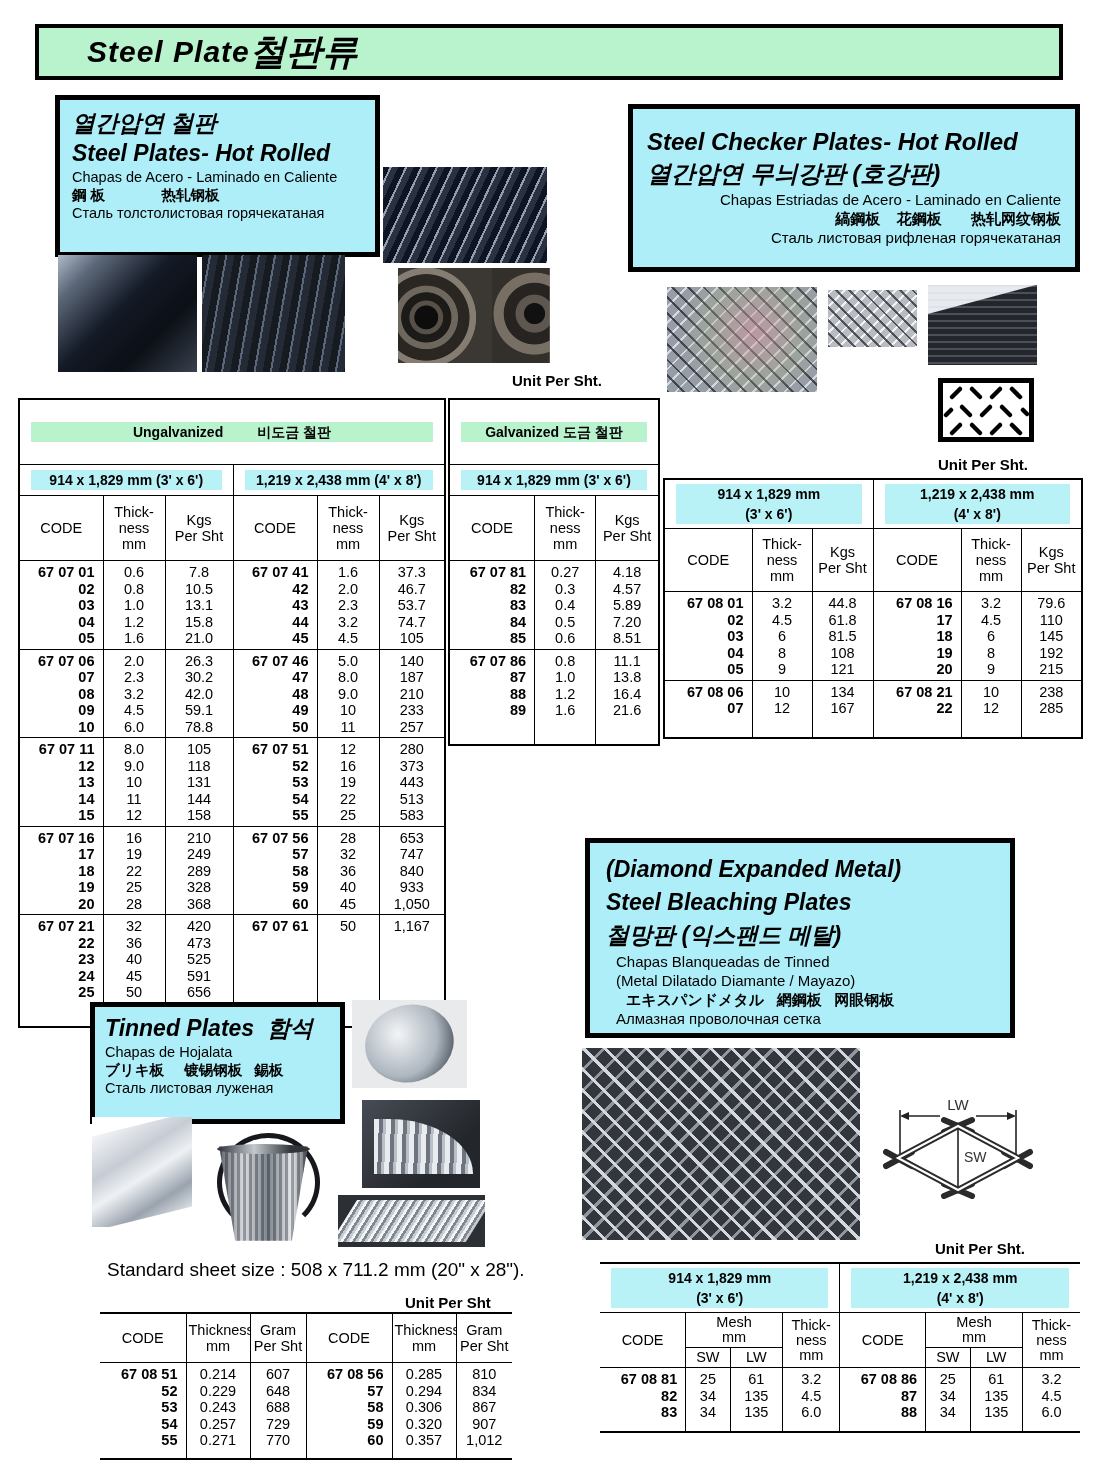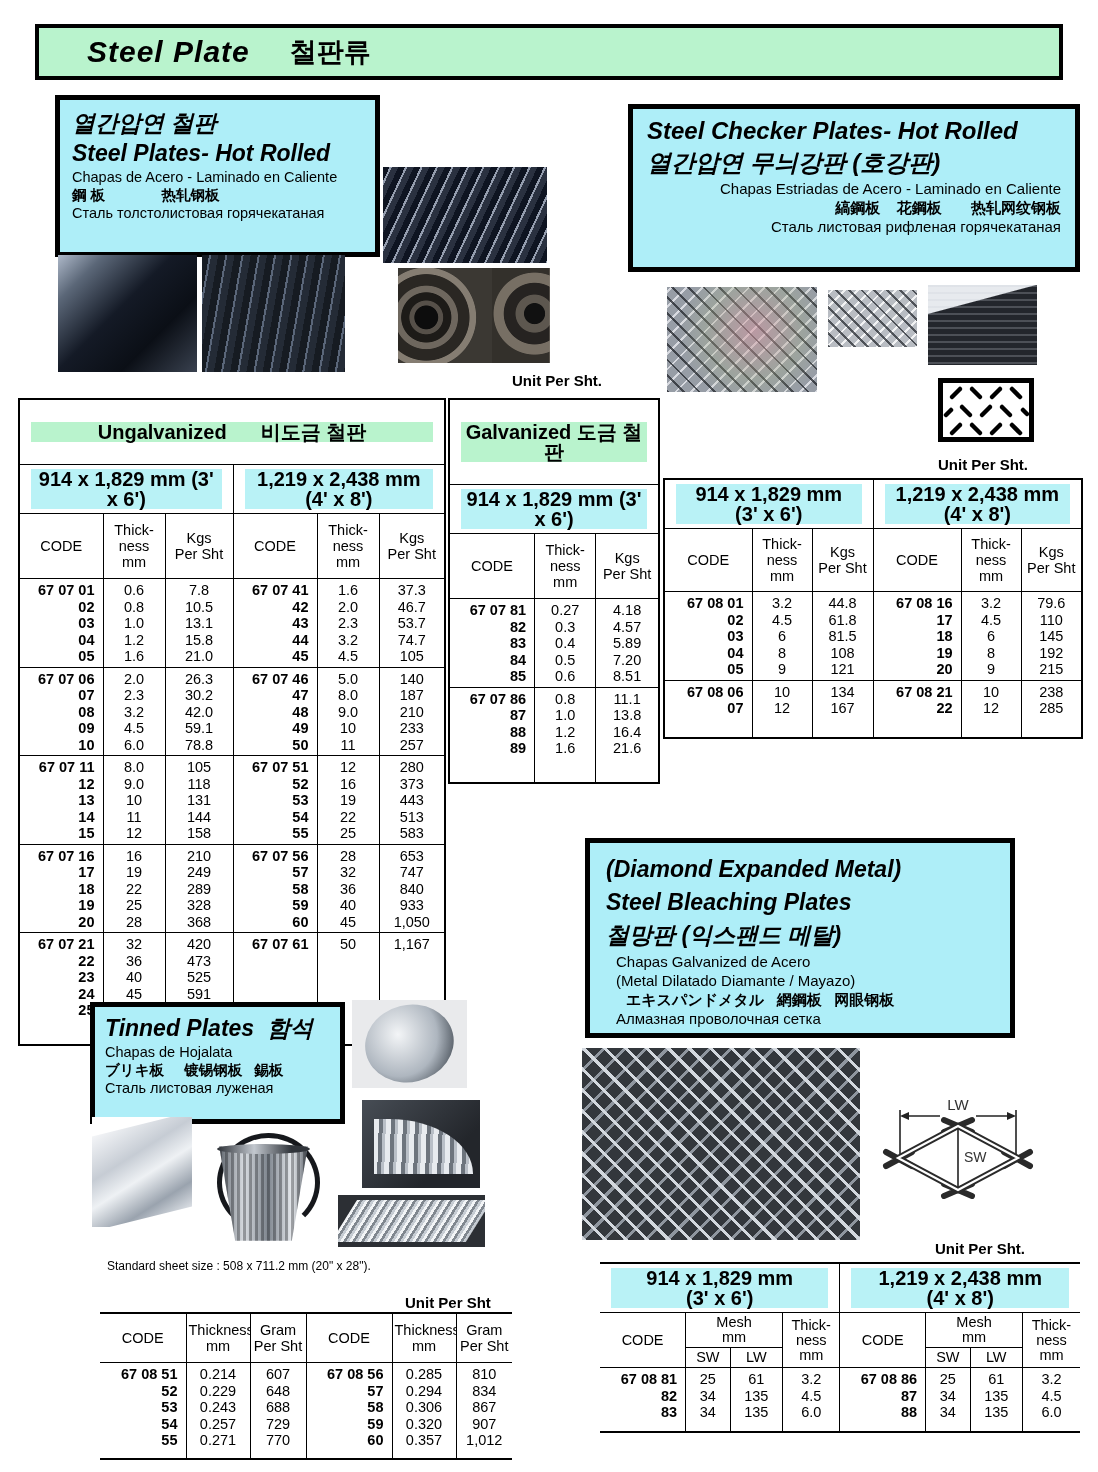--- a/index.html
+++ b/index.html
@@ -2,53 +2,53 @@
 <html style="--green: #b9f3cd; --cyan: #aeeef8; --cyan2: #b9f2f6;"><head>
 <meta charset="utf-8">
 <style>
   html,body{margin:0;padding:0;background:#fff;}
   .page{position:relative;width:1098px;height:1472px;background:#ffffff;overflow:hidden;
         font-family:"Liberation Sans", sans-serif;color:#000;}
   
   .banner{position:absolute;left:35px;top:24px;width:1020px;height:48px;border:4px solid #000;
           background:var(--green);display:flex;align-items:center;}
   .banner .t-en{font-size:30px;font-weight:bold;font-style:italic;margin-left:48px;letter-spacing:1px;}
-  .banner .t-ko{font-size:27px;font-weight:bold;margin-left:40px;}
+  .banner .t-ko{font-size:36px;font-weight:bold;font-style:italic;}
   .panel{position:absolute;background:var(--cyan);border:5px solid #000;padding:8px 12px;box-sizing:border-box;}
   .panel .ttl{font-weight:bold;font-style:italic;white-space:pre-wrap;}
   .panel .ln{white-space:pre-wrap;}
   .p-hot{left:55px;top:95px;width:325px;height:162px;}
   .p-hot .ttl{font-size:23px;line-height:30px;}
   .p-hot .ln{font-size:14.5px;line-height:18px;}
-  .p-checker{left:628px;top:104px;width:452px;height:168px;padding:6px 14px;}
+  .p-checker{left:628px;top:104px;width:452px;height:168px;padding:17px 14px;}
   .p-checker .ttl{font-size:24px;line-height:32px;}
   .p-checker .ln{font-size:15px;line-height:19px;text-align:right;}
   .p-bleach{left:585px;top:838px;width:430px;height:200px;padding:10px 16px;}
   .p-bleach .ttl{font-size:23px;line-height:33px;}
   .p-bleach .ln{font-size:15px;line-height:19px;}
   .p-tinned{left:90px;top:1002px;width:255px;height:122px;padding:6px 10px;}
   .p-tinned .ttl{font-size:23px;line-height:30px;}
   .p-tinned .ln{font-size:14.5px;line-height:18px;}
   .cjkb{font-weight:bold;}
   
   .unit{position:absolute;font-size:15px;font-weight:bold;}
-  .note{position:absolute;font-size:12px;}
+  .note{position:absolute;font-size:19px;}
   
   table.tbl{position:absolute;border-collapse:collapse;table-layout:fixed;background:#fff;}
   .tbl th,.tbl td{border:1.5px solid #000;white-space:pre-line;overflow:hidden;}
   .tbl-closed{border:2.5px solid #000;}
   .tbl-open{border-top:2.5px solid #000;border-bottom:2.5px solid #000;}
   .tbl-open tr > *:first-child{border-left:none;}
   .tbl-open tr > *:last-child{border-right:none;}
   .tbl th{font-weight:normal;font-size:14.5px;line-height:16px;text-align:center;vertical-align:middle;padding:2px;}
   .tbl td.code{font-weight:bold;text-align:right;padding-right:8px;}
   .tbl td.val{text-align:center;}
   .tbl tbody td{font-size:14.5px;line-height:16.5px;vertical-align:top;padding-top:3px;padding-bottom:2px;}
   .band{display:block;margin:3px 10px;text-align:center;font-weight:bold;background:var(--green);
-        font-size:20px;line-height:20px;white-space:pre-line;}
+        font-size:14px;line-height:20px;white-space:pre-line;}
   .band.cyan{background:var(--cyan2);}
   .band .gap{display:inline-block;width:34px;}
   .band-row td{height:28px;border-bottom:1.5px solid #000;}
   .size-row td{height:28px;}
   .t-ungalv{left:18px;top:398px;width:426px;}
   .t-galv{left:448px;top:398px;width:212px;}
   .t-ungalv .head-row th,.t-galv .head-row th{height:60px;}
   .t-checker{left:663px;top:478px;width:418px;}
   .t-checker .size-row td{height:46px;}
   .t-checker .head-row th{height:58px;}
@@ -488,21 +488,21 @@
           <td class="val">238
 285</td>
         </tr>
       </tbody>
   </table>
 
   <div class="panel p-bleach">
     <div class="ttl">(Diamond Expanded Metal)</div>
     <div class="ttl">Steel Bleaching Plates</div>
     <div class="ttl">철망판 (익스팬드 메탈)</div>
-    <div class="ln" style="margin-left:10px">Chapas Galvanized de Acero</div>
+    <div class="ln" style="margin-left:10px">Chapas Blanqueadas de Tinned</div>
     <div class="ln" style="margin-left:10px">(Metal Dilatado Diamante / Mayazo)</div>
     <div class="ln cjkb" style="margin-left:20px">エキスパンドメタル   網鋼板   网眼钢板</div>
     <div class="ln" style="margin-left:10px">Алмазная проволочная сетка</div>
   </div>
 
   <div class="panel p-tinned">
     <div class="ttl">Tinned Plates  함석</div>
     <div class="ln">Chapas de Hojalata</div>
     <div class="ln cjkb">ブリキ板     镀锡钢板   錫板</div>
     <div class="ln">Сталь листовая луженая</div>

